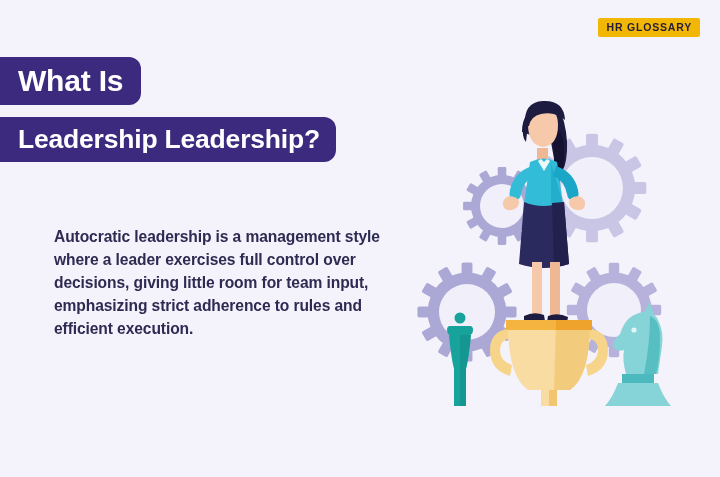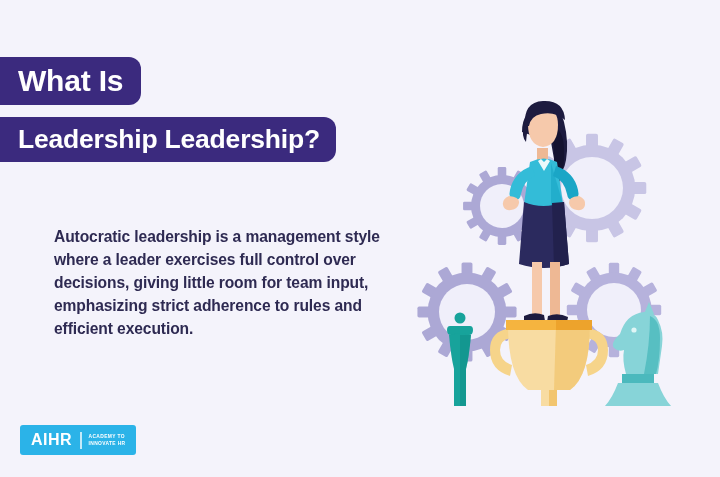--- a/index.html
+++ b/index.html
@@ -109,35 +109,31 @@
     width:290px; height:310px;
     z-index:3;
   }
   #illustration svg { display:block; width:100%; height:100%; }
 </style>
 </head>
 <body>
 
 <div id="card">
 
+  <div id="badge">HR GLOSSARY</div>
 
   <div class="titlebar" id="title-line-1">
     <span>What Is</span>
   </div>
   <div class="titlebar" id="title-line-2">
     <span>Leadership Leadership?</span>
   </div>
 
   <div id="body-text">Autocratic leadership is a management style where a leader exercises full control over decisions, giving little room for team input, emphasizing strict adherence to rules and efficient execution.</div>
 
-  <div id="logo">
-    <span id="logo-mark">AIHR</span>
-    <span id="logo-divider"></span>
-    <span id="logo-tagline">ACADEMY TO INNOVATE HR</span>
-  </div>
 
   <div id="illustration">
     <svg viewBox="0 0 290 310" xmlns="http://www.w3.org/2000/svg">
       <defs>
 
         <g id="gearshape">
 
           <g>
             <rect x="-6.5" y="-59" width="13" height="16" rx="2"></rect>
             <rect x="-6.5" y="-59" width="13" height="16" rx="2" transform="rotate(30)"></rect>

